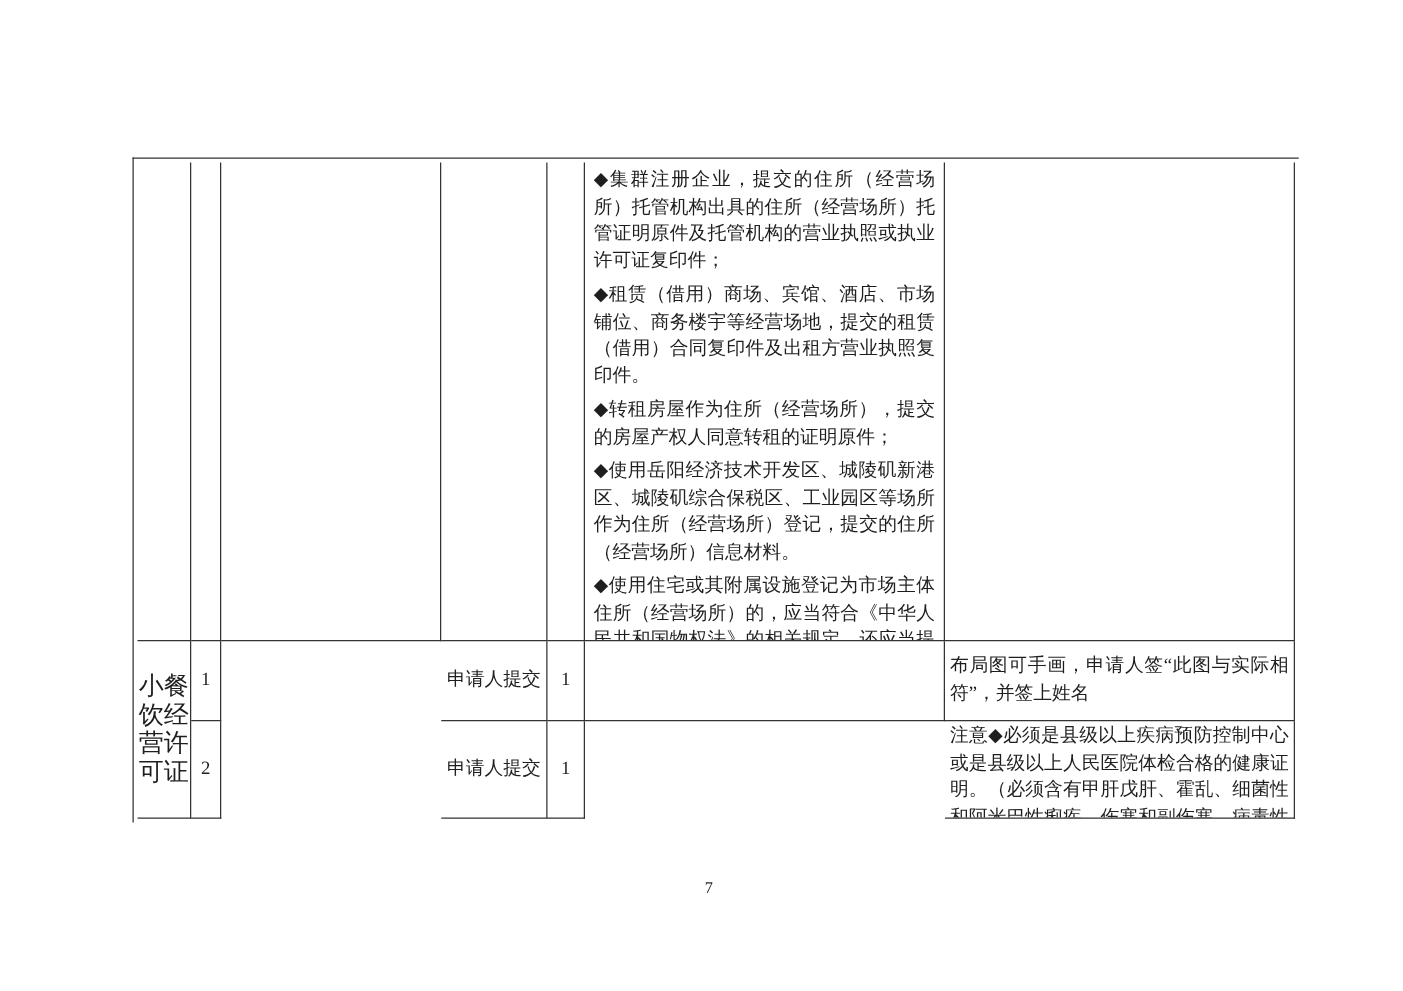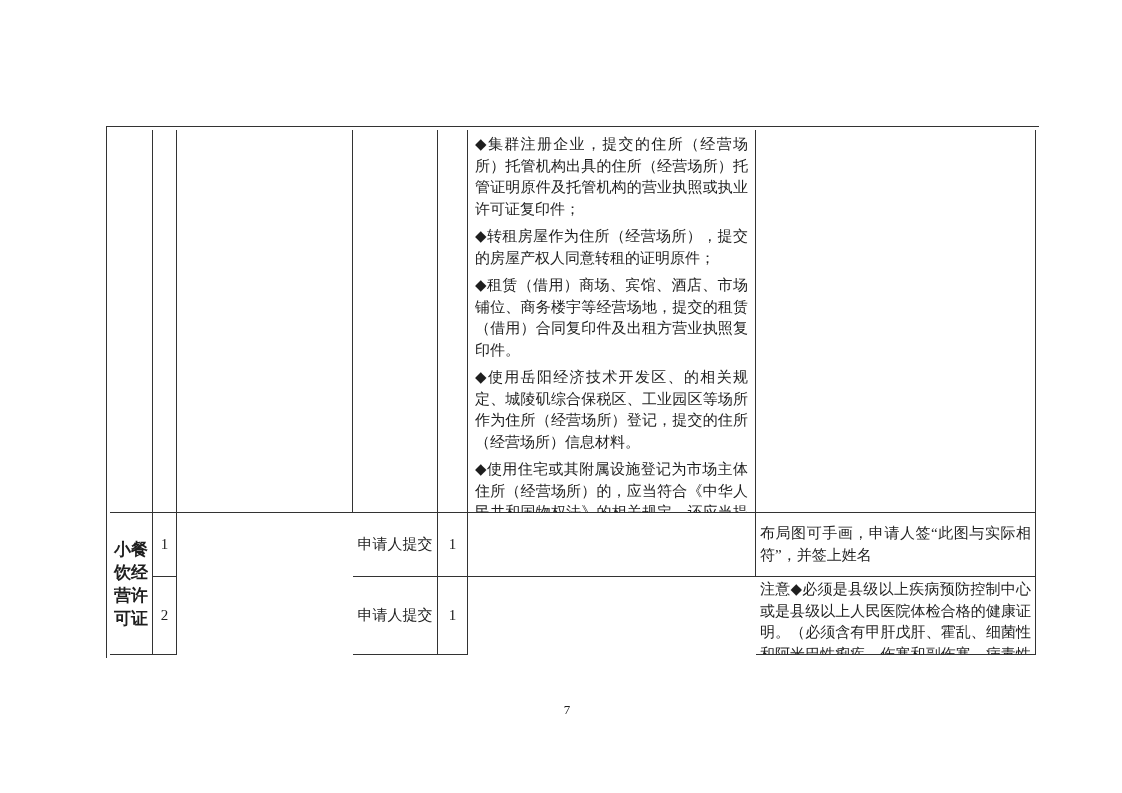--- a/index.html
+++ b/index.html
@@ -42,24 +42,23 @@
     align-items: center;
     justify-content: center;
     text-align: center;
   }
   .cell.flex-vcenter {
     display: flex;
     align-items: center;
   }
   .notes p { margin: 0; }
   .label-cell {
-    font-size: 17px;
+    font-size: 20px;
     padding: 1px 1px;
     line-height: 23px;
-    font-weight: bold;
   }
   .remark-top { padding-top: 2px; }
   .page-number {
     position: absolute;
     left: 0;
     top: 693px;
     width: 100%;
     text-align: center;
     font-size: 13px;
     color: #1e1e1e;
@@ -73,23 +72,23 @@
   <div class="doc-table">
 
     <div class="cell" style="grid-area:1/1/2/2"></div>
     <div class="cell" style="grid-area:1/2/2/3"></div>
     <div class="cell" style="grid-area:1/3/2/4"></div>
     <div class="cell" style="grid-area:1/4/2/5"></div>
     <div class="cell" style="grid-area:1/5/2/6"></div>
 
     <div class="cell notes justify" style="grid-area:1/6/2/7">
       <p>◆集群注册企业，提交的住所（经营场所）托管机构出具的住所（经营场所）托管证明原件及托管机构的营业执照或执业许可证复印件；</p>
+      <p>◆租赁（借用）商场、宾馆、酒店、市场铺位、商务楼宇等经营场地，提交的租赁（借用）合同复印件及出租方营业执照复印件。</p>
       <p>◆转租房屋作为住所（经营场所），提交的房屋产权人同意转租的证明原件；</p>
-      <p>◆租赁（借用）商场、宾馆、酒店、市场铺位、商务楼宇等经营场地，提交的租赁（借用）合同复印件及出租方营业执照复印件。</p>
-      <p>◆使用岳阳经济技术开发区、的相关规定、城陵矶综合保税区、工业园区等场所作为住所（经营场所）登记，提交的住所（经营场所）信息材料。</p>
+      <p>◆使用岳阳经济技术开发区、城陵矶新港区、城陵矶综合保税区、工业园区等场所作为住所（经营场所）登记，提交的住所（经营场所）信息材料。</p>
       <p>◆使用住宅或其附属设施登记为市场主体住所（经营场所）的，应当符合《中华人民共和国物权法》的相关规定。还应当提交住所（经营场所）所在地村（居）民委员会或业主委员会出具的有利害关系的业主同意将住宅或其附属设施改变为经营性用房的证明文件。</p>
     </div>
 
     <div class="cell" style="grid-area:1/7/2/8"></div>
 
     <div class="cell label-cell flex-center justify" style="grid-area:2/1/4/2">小餐饮经营许可证</div>
 
     <div class="cell flex-center" style="grid-area:2/2/3/3">1</div>
     <div class="cell flex-center" style="grid-area:2/4/3/5">申请人提交</div>
     <div class="cell flex-center" style="grid-area:2/5/3/6">1</div>

